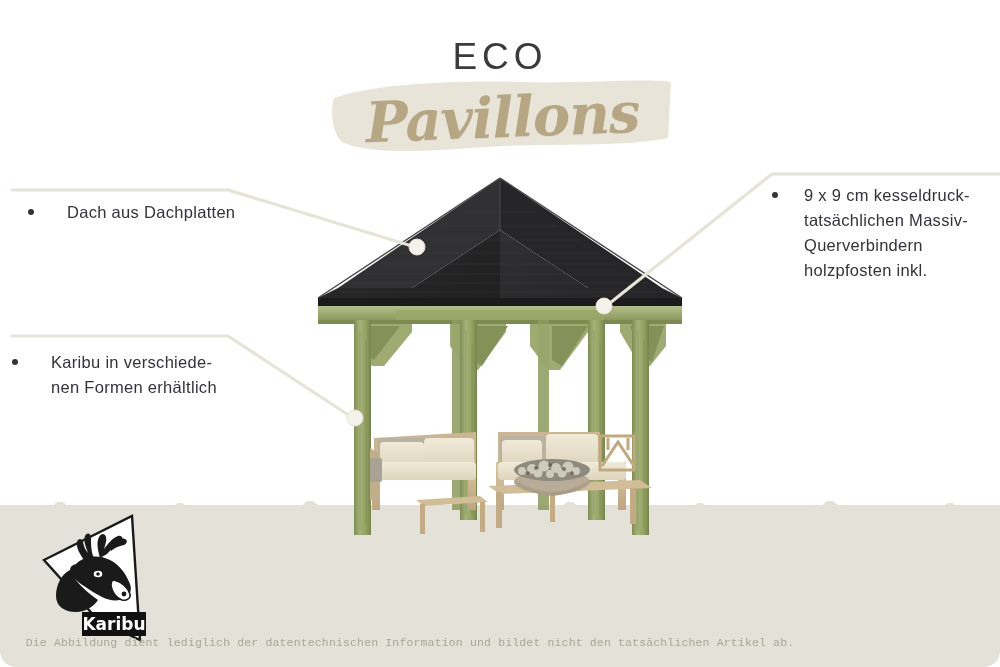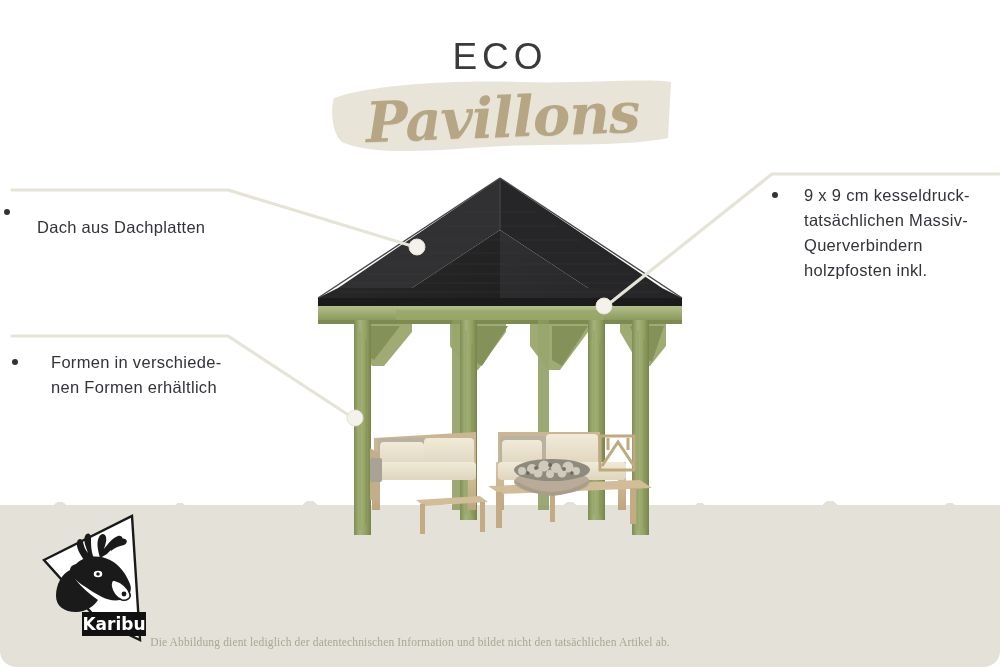--- a/index.html
+++ b/index.html
@@ -53,38 +53,38 @@
   .callout{position:absolute;display:flex;align-items:flex-start;}
   .bullet{
     width:6px;height:6px;border-radius:50%;background:#33333a;
     margin-top:9px;flex:0 0 auto;
   }
   .callout-text{
     color:#33333a;font-size:16.5px;line-height:25px;letter-spacing:.3px;
     font-family:"Liberation Sans", sans-serif;font-weight:400;
   }
   .callout-text div{white-space:pre;}
-  #callout-roof{left:4px;top:200px;flex-direction:column;}
+  #callout-roof{left:28px;top:200px;}
   #callout-roof .callout-text{margin-left:33px;}
   #callout-models{left:12px;top:350px;}
   #callout-models .callout-text{margin-left:33px;}
   #callout-posts{left:772px;top:183px;}
   #callout-posts .callout-text{margin-left:26px;}
 
   
   .leaders{position:absolute;left:0;top:0;width:1000px;height:667px;pointer-events:none;}
 
   
   .pavilion{position:absolute;left:300px;top:170px;width:400px;height:370px;}
 
   
   .disclaimer{
     position:absolute;left:0;top:636px;width:820px;text-align:center;
     font-size:11.5px;color:#a9a694;letter-spacing:.15px;
-    font-family:Liberation Serif, serif;
+    font-family:Liberation Mono, monospace;
   }
 
   
   .logo{position:absolute;left:36px;top:512px;width:126px;height:140px;}
 </style>
 </head>
 <body>
 
 <div id="stage">
 
@@ -277,21 +277,21 @@
   <div class="callout" id="callout-roof">
     <span class="bullet"></span>
     <div class="callout-text">
       <div>Dach aus Dachplatten</div>
     </div>
   </div>
 
   <div class="callout" id="callout-models">
     <span class="bullet"></span>
     <div class="callout-text">
-      <div>Formen in verschiede-</div>
+      <div>Karibu in verschiede-</div>
       <div>nen Formen erhältlich</div>
     </div>
   </div>
 
   <div class="callout" id="callout-posts">
     <span class="bullet"></span>
     <div class="callout-text">
       <div>9 x 9 cm kesseldruck-</div>
       <div>tatsächlichen Massiv-</div>
       <div>Querverbindern</div>

